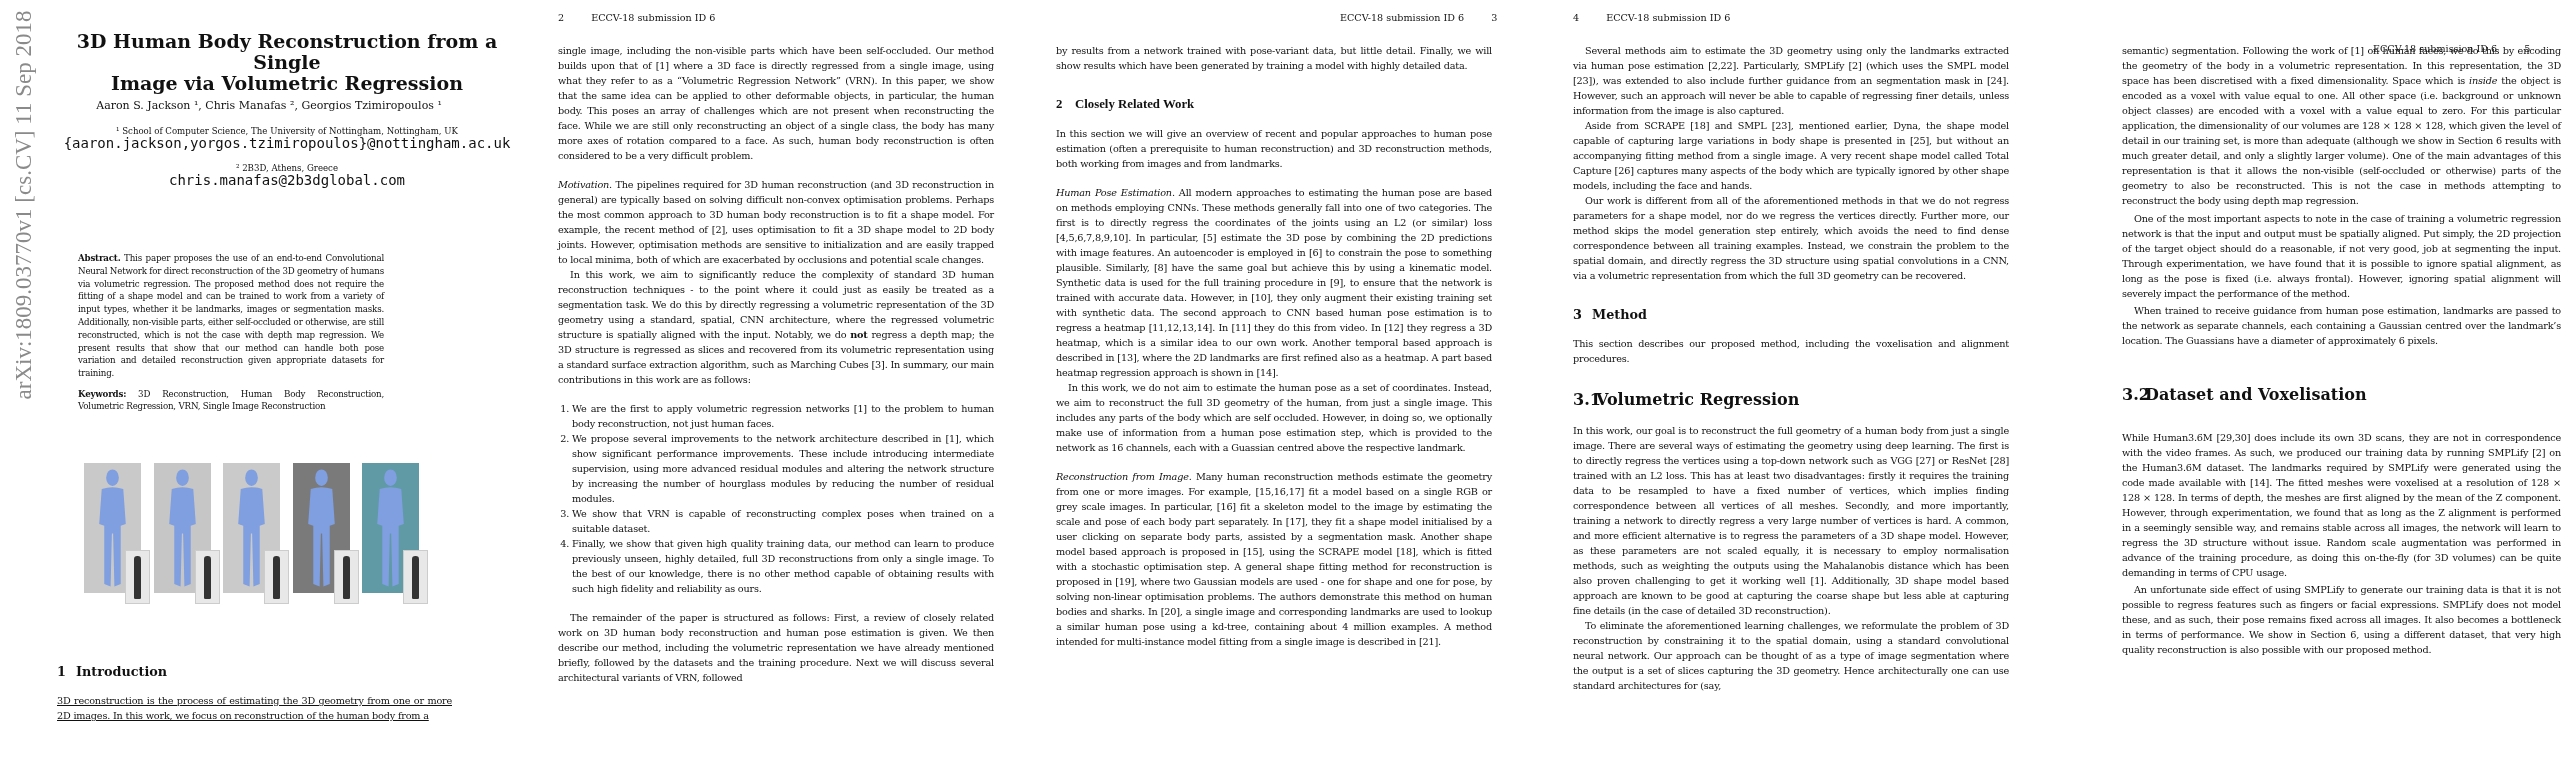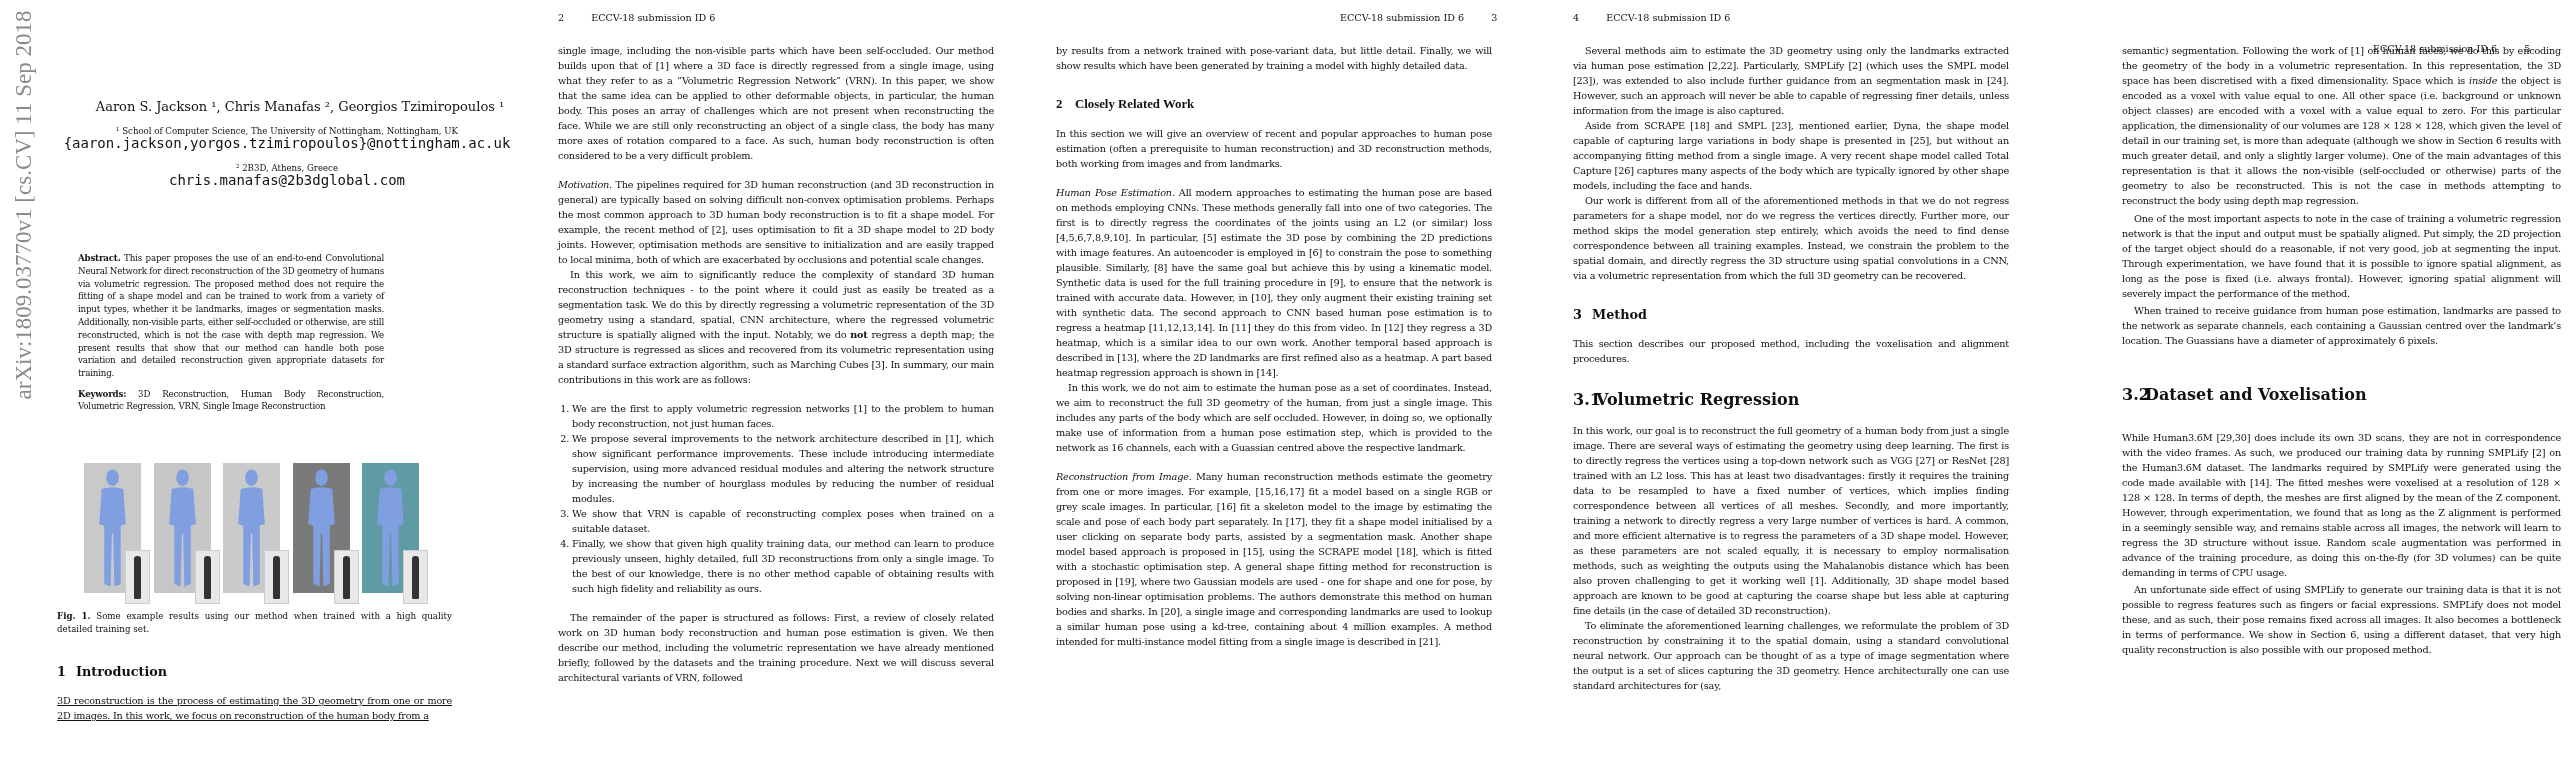--- a/index.html
+++ b/index.html
@@ -15,36 +15,40 @@
   .h2 { font-size:16px; font-weight:bold; margin:0; }
   .h2 .num { display:inline-block; width:23px; }
   i { font-style:italic; }
   ol { margin:0; padding-left:14px; }
   
   #arxiv { position:absolute; left:7.7px; top:25.5px; width:32px; height:358px; }
   #arxiv span { position:absolute; left:50%; top:50%; transform:translate(-50%,-50%) rotate(-90deg);
                 white-space:nowrap; font-size:23px; color:#8a8a8a; font-family:"Liberation Serif",serif; }
   .title { position:absolute; left:57px; width:460px; top:31px; text-align:center;
            font-size:19px; font-weight:bold; line-height:21px; }
-  .authors { position:absolute; left:70px; width:460px; top:99px; text-align:center; font-size:13px; }
+  .authors { position:absolute; left:39px; width:460px; top:99px; text-align:center; font-size:11px; }
   .aff { position:absolute; left:57px; width:460px; text-align:center; font-size:8.6px; line-height:11.5px; }
   .mono { font-family:"DejaVu Sans Mono","Liberation Mono",monospace; font-size:14px; }
   .abstract { position:absolute; left:78px; width:306px; top:216px;margin-top:36px; }
   .abstract p { font-size:8.7px; line-height:12.8px; }
   .fig1 { position:absolute; left:84px; top:463px; width:358px; height:105px; }
   .panel { position:absolute; top:0; width:57px; height:130px; }
   .thumb { position:absolute; width:23px; height:52px; border:0.6px solid #ccc; background:#e8e8e8; }
   .caption { position:absolute; left:57px; width:395px; top:594px; font-size:8.7px; line-height:12.8px; text-align:justify; }
 </style>
 </head>
 <body>
 
 <div class="page" style="left:0;">
   <div id="arxiv">
     <span>arXiv:1809.03770v1  [cs.CV]  11 Sep 2018</span>
+  </div>
+  <div class="title">
+    <div>3D Human Body Reconstruction from a Single</div>
+    <div>Image via Volumetric Regression</div>
   </div>
   <div class="authors">Aaron S. Jackson ¹, Chris Manafas ², Georgios Tzimiropoulos ¹</div>
   <div class="aff" style="top:126px;">
     <div>¹ School of Computer Science, The University of Nottingham, Nottingham, UK</div>
     <div class="mono">{aaron.jackson,yorgos.tzimiropoulos}@nottingham.ac.uk</div>
   </div>
   <div class="aff" style="top:163px;">
     <div>² 2B3D, Athens, Greece</div>
     <div class="mono">chris.manafas@2b3dglobal.com</div>
   </div>
@@ -79,23 +83,20 @@
           <div style="position: absolute; left: 8.3px; top: 5.1px; width: 6.4px; height: 43px; background: rgb(51, 51, 51); border-radius: 3.2px 3.2px 1.3px 1.3px;"></div>
         </div></div>
       <div class="panel" style="left: 278px; background: rgb(95, 154, 165);"><svg width="57" height="130" viewBox="0 0 90 203">
           <ellipse cx="45" cy="22" rx="10" ry="13" fill="#7f9fe0"></ellipse>
           <path d="M28 40 Q45 34 62 40 L66 95 L58 98 L58 190 L48 194 L46 110 L44 110 L42 194 L32 190 L32 98 L24 95 Z" fill="#7f9fe0"></path>
         </svg><div class="thumb" style="left: 41px; top: 87px;">
           <div style="position: absolute; left: 8.3px; top: 5.1px; width: 6.4px; height: 43px; background: rgb(51, 51, 51); border-radius: 3.2px 3.2px 1.3px 1.3px;"></div>
         </div></div>
     </div>
 
-  <div class="caption" style="top:610px;">
-    <b>Fig. 1.</b> <span>Some example results using our method when trained with a high quality detailed training set.</span>
-  </div>
 
   <div class="col" style="left:57px; width:395px; top:664px;">
     <div class="h1"><span class="num">1</span><span>Introduction</span></div>
     <p style="margin-top:14px;text-decoration:underline;">3D reconstruction is the process of estimating the 3D geometry from one or more 2D images. In this work, we focus on reconstruction of the human body from a</p>
   </div>
 </div>
 
 <div class="page" style="left:515px;">
   <div class="runhead" style="left:43px;">
     <span>2</span>

